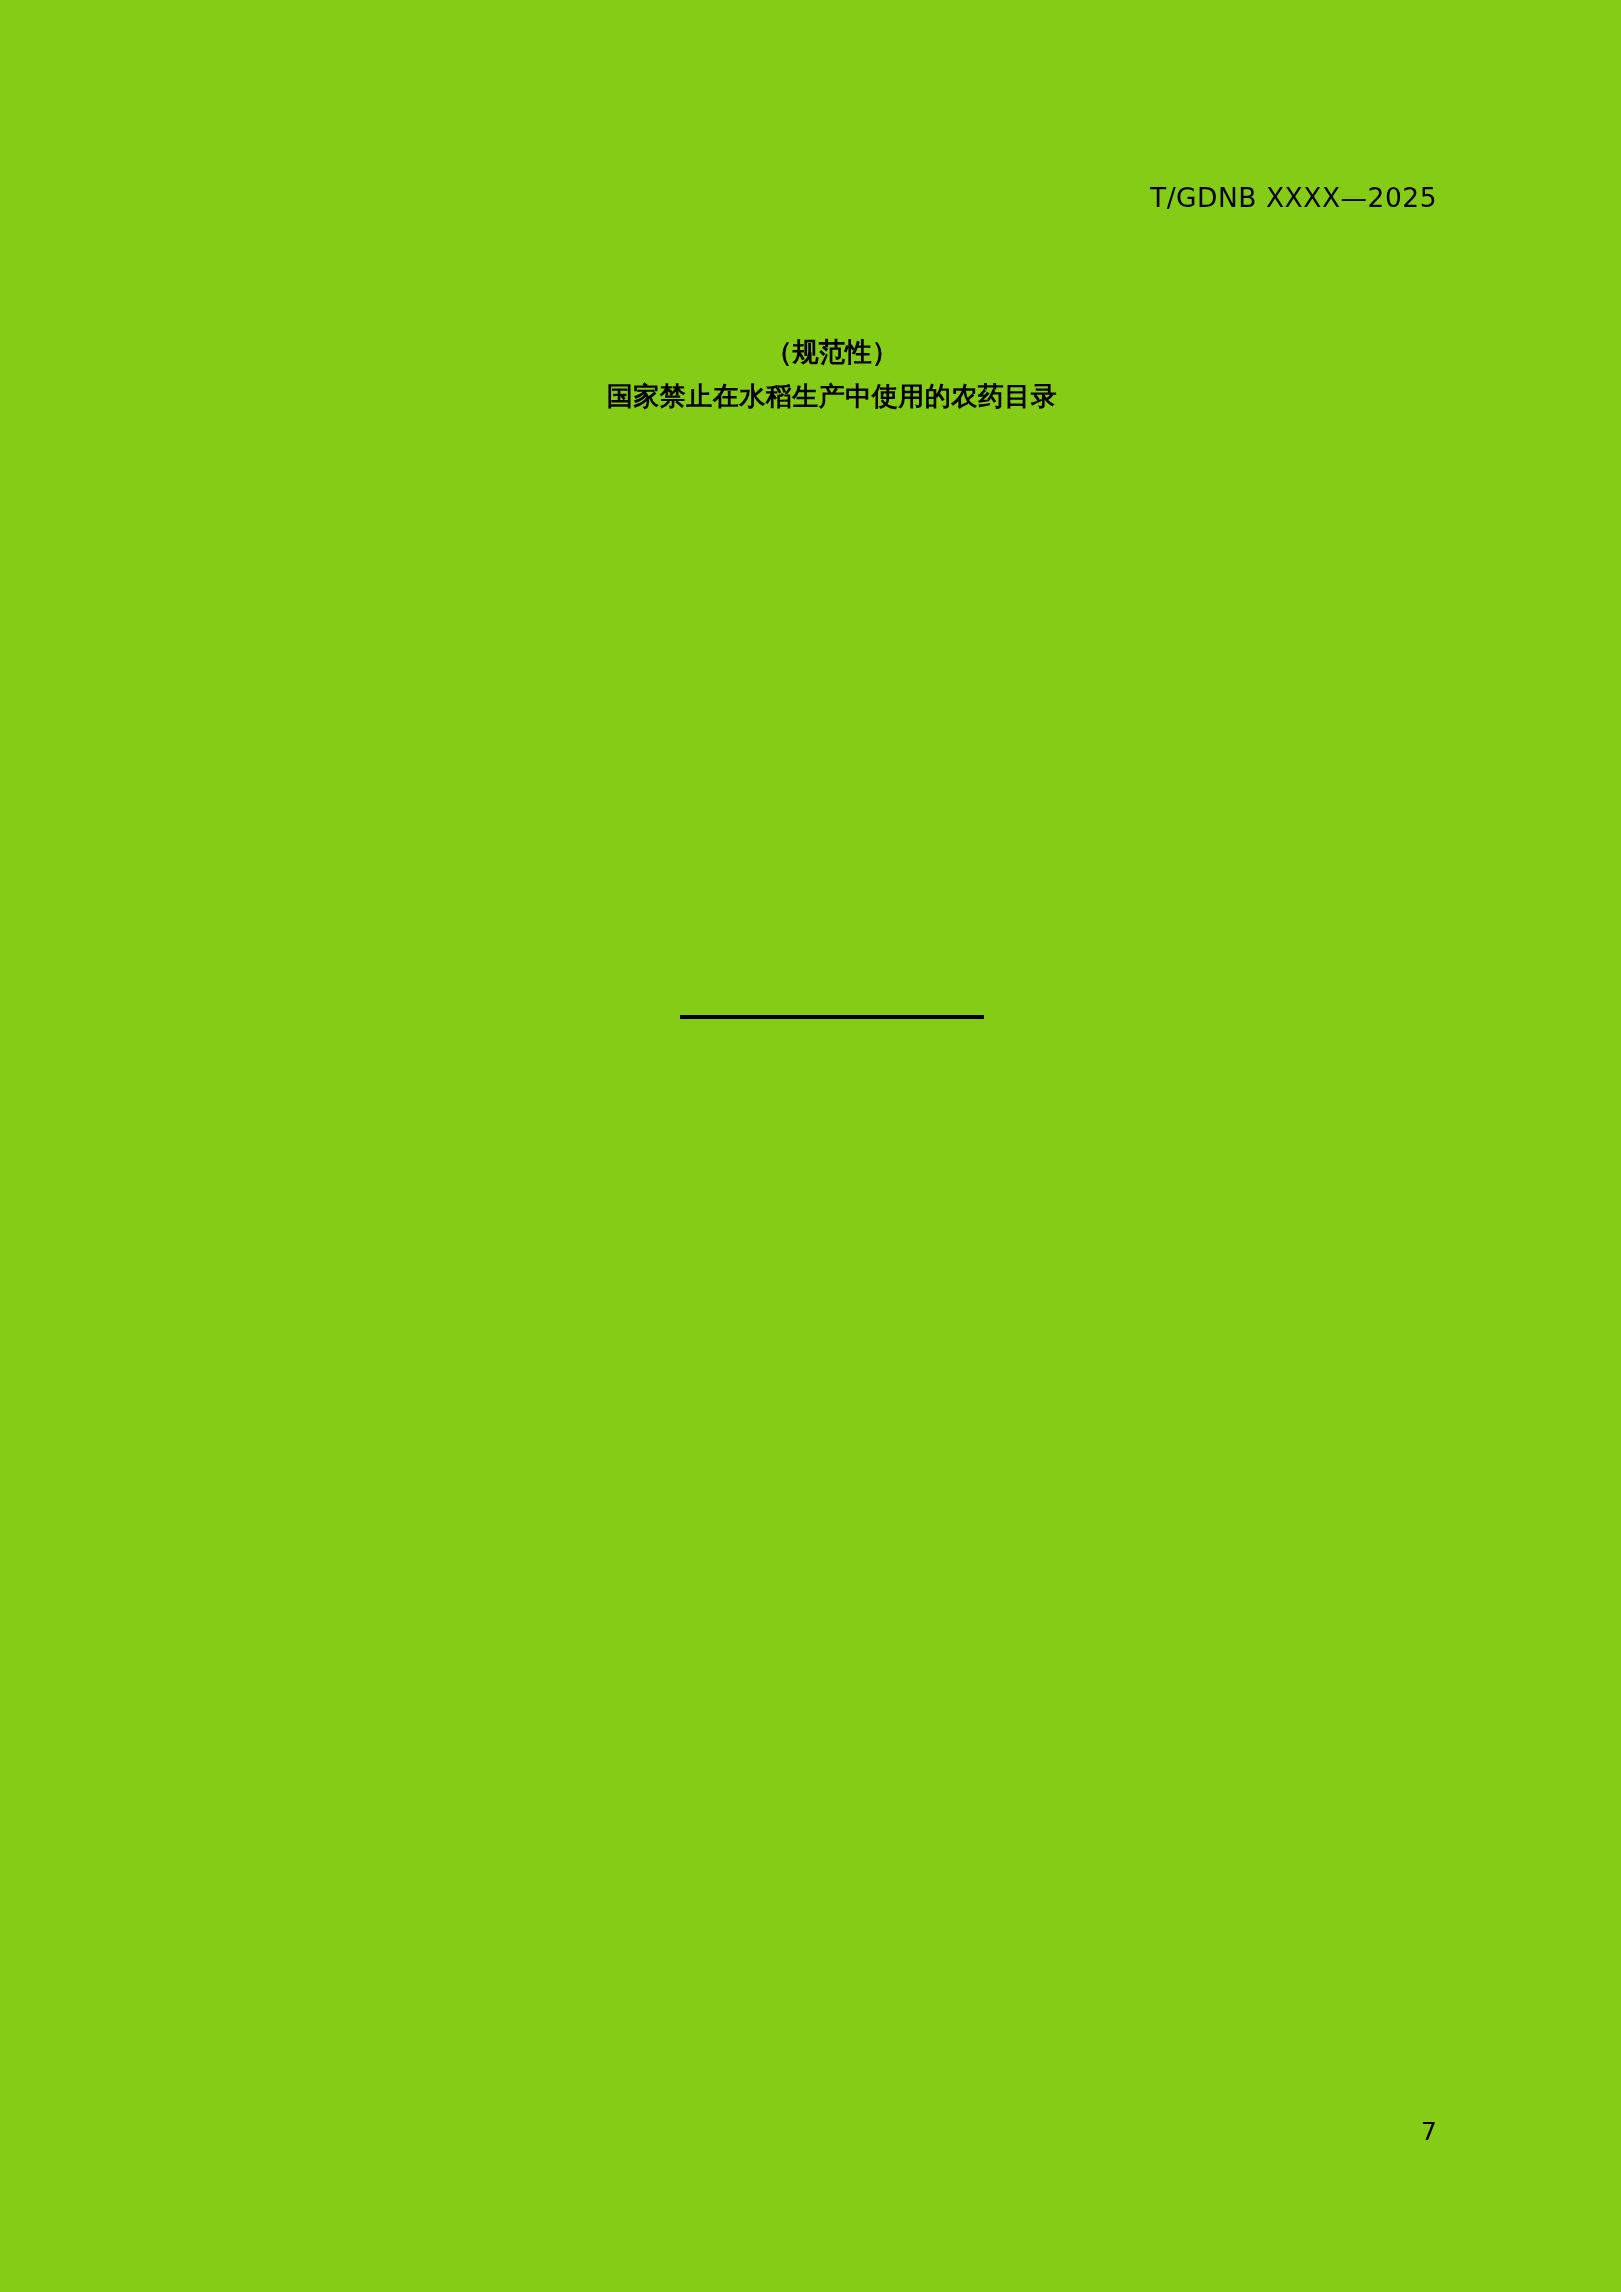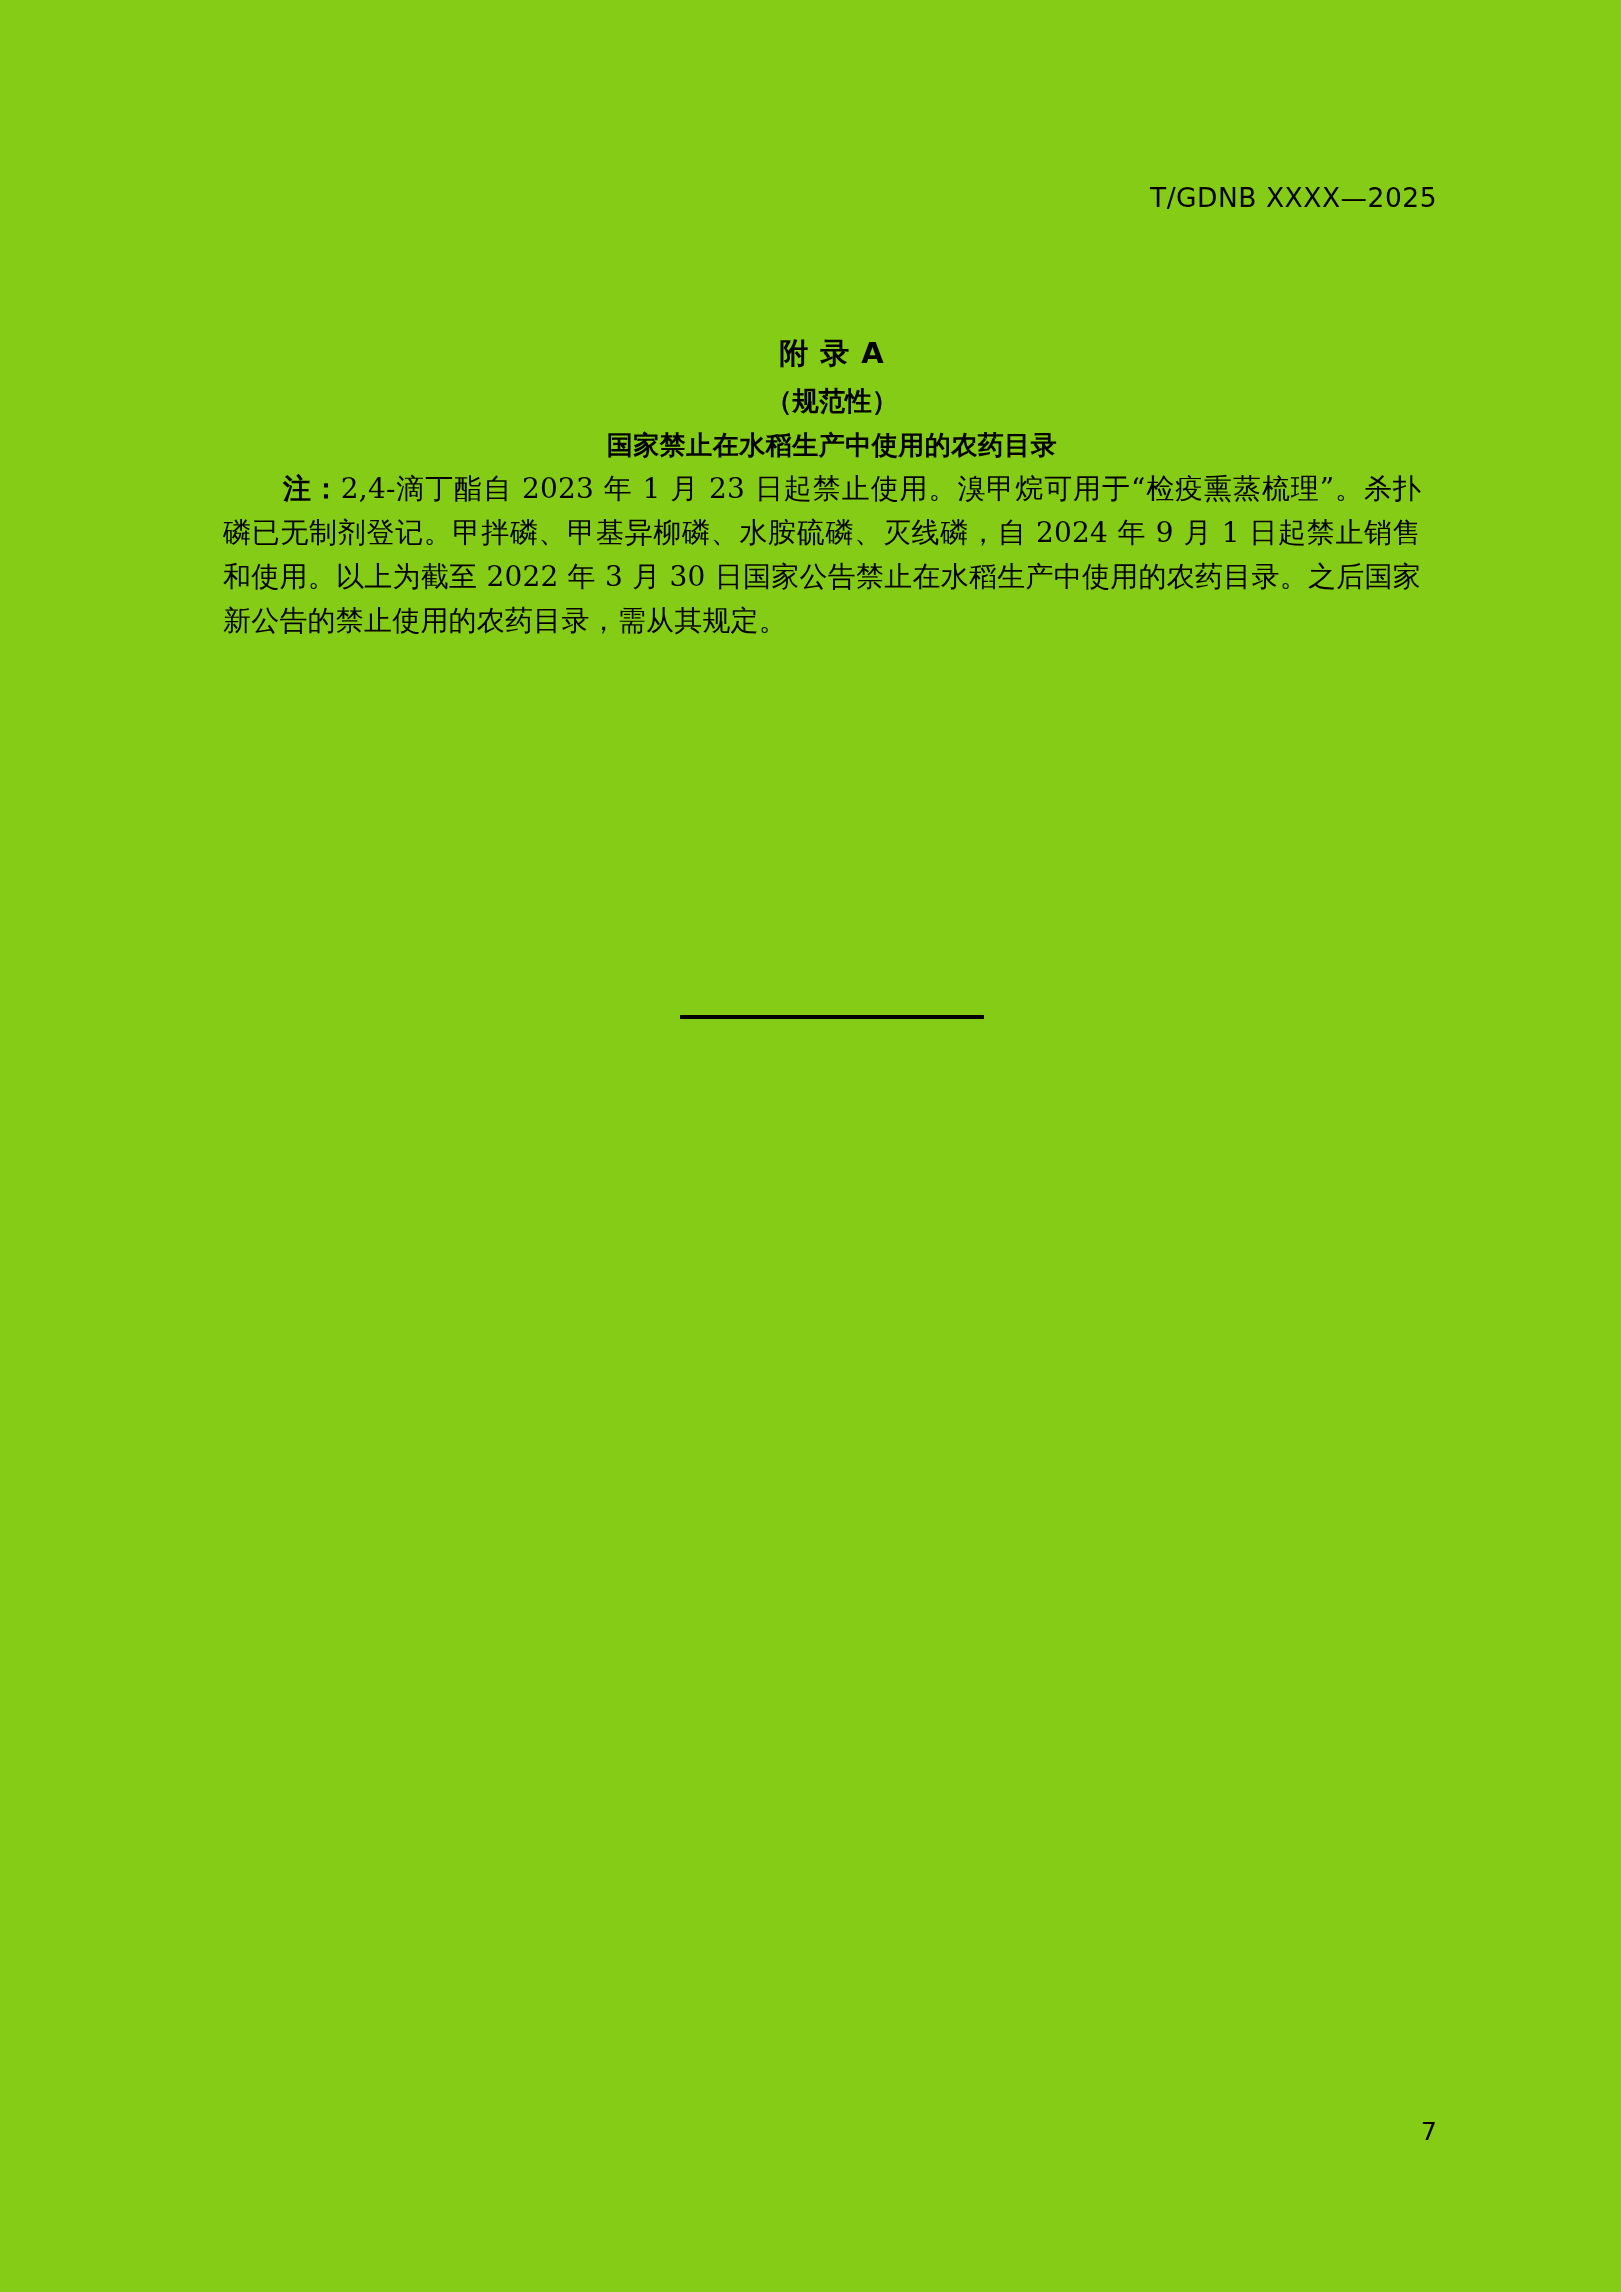--- a/index.html
+++ b/index.html
@@ -119,29 +119,25 @@
   }
 </style>
 </head>
 <body>
 
 <div class="page">
 
   <div class="header">T/GDNB XXXX—2025</div>
 
   <div class="title-block">
-    <div class="annex-label">附  录  A</div>
     <div class="annex-kind">（规范性）</div>
     <div class="annex-title">国家禁止在水稻生产中使用的农药目录</div>
   </div>
 
   <div class="body-area">
-    <p class="note">
-      <span class="note-label">注：</span><span>2,4-滴丁酯自 2023 年 1 月 23 日起禁止使用。溴甲烷可用于“检疫熏蒸梳理”。杀扑磷已无制剂登记。甲拌磷、甲基异柳磷、水胺硫磷、灭线磷，自 2024 年 9 月 1 日起禁止销售和使用。以上为截至 2022 年 3 月 30 日国家公告禁止在水稻生产中使用的农药目录。之后国家新公告的禁止使用的农药目录，需从其规定。</span>
-    </p>
   </div>
 
   <div class="end-rule-wrap">
     <span class="end-rule"></span>
   </div>
 
   <div class="page-number">7</div>
 
 </div>
 

